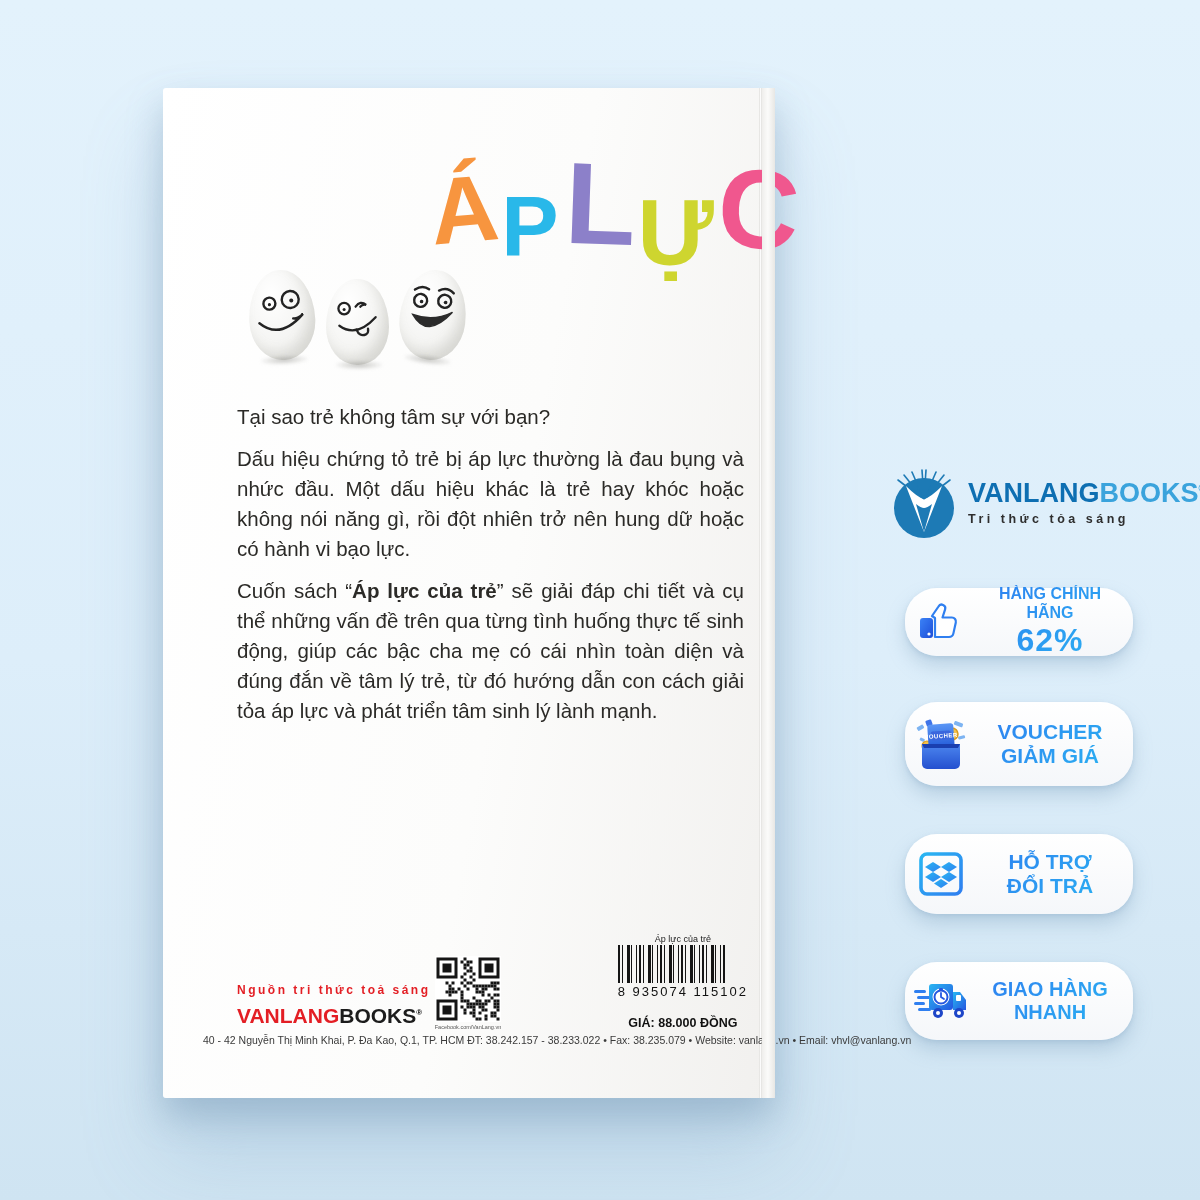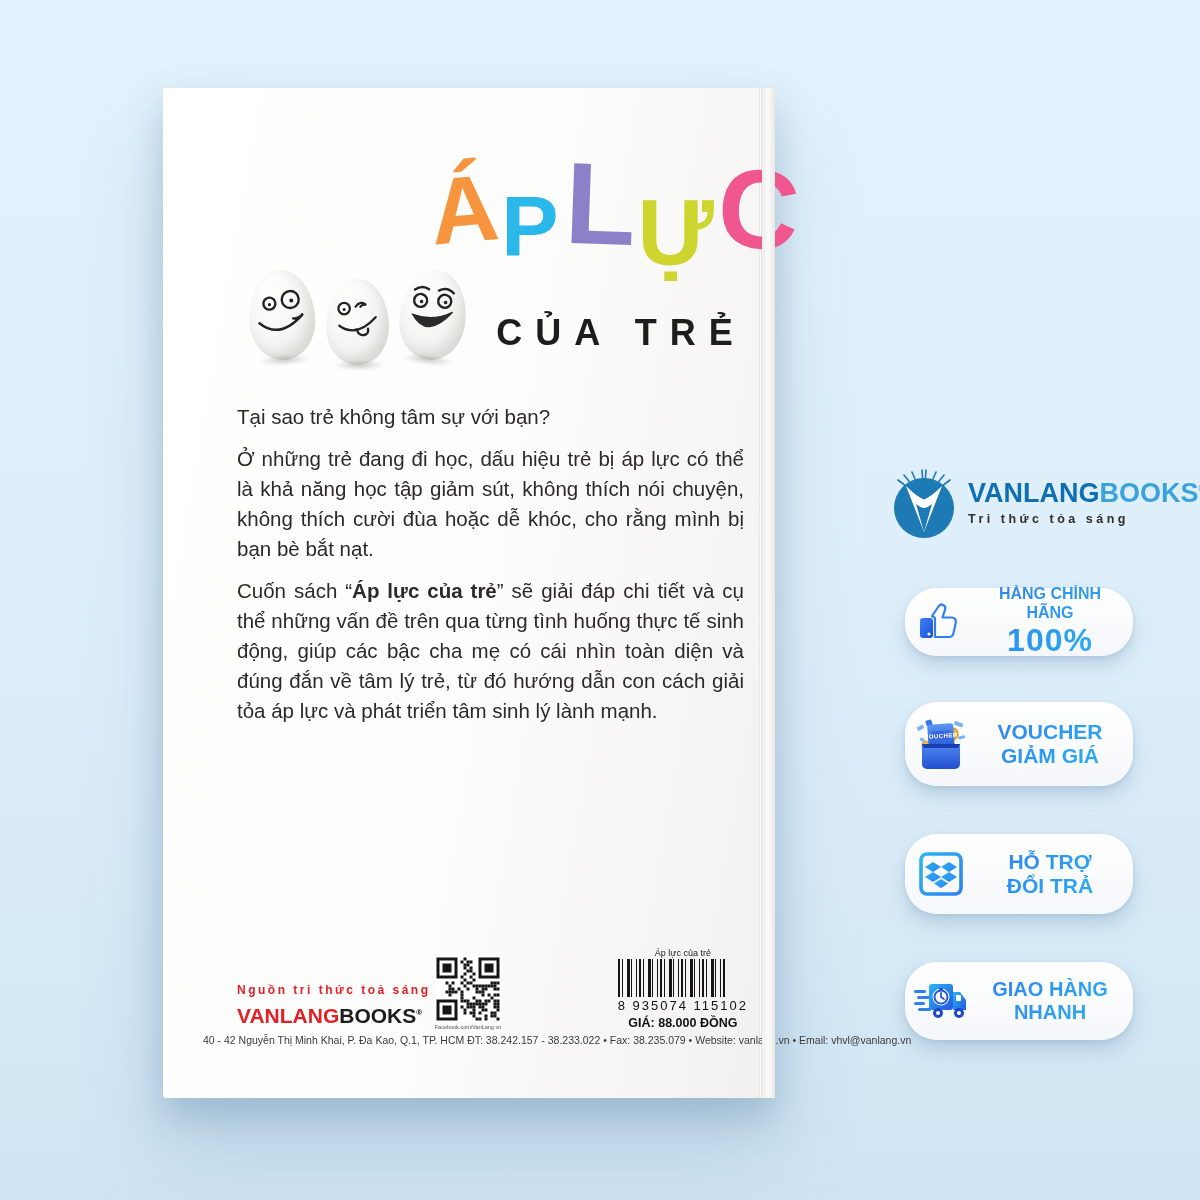--- a/index.html
+++ b/index.html
@@ -63,21 +63,21 @@
   .qr-caption{font-size:5.5px;color:#555;margin-top:2px;white-space:nowrap;}
   .barcode{margin-left:14px;text-align:center;}
   .barcode .bc-label{font-size:9px;color:#222;margin-bottom:1px;white-space:nowrap;}
   .bars{height:38px;background:repeating-linear-gradient(90deg,
     #151515 0 2px,transparent 2px 4px,#151515 4px 5px,transparent 5px 9px,
     #151515 9px 12px,transparent 12px 13px,#151515 13px 14px,transparent 14px 18px,
     #151515 18px 19px,transparent 19px 21px);}
   .bc1 .bars{width:112px;}
   .bc2 .bars{width:108px;}
   .bc-digits{font-size:13px;color:#111;letter-spacing:2px;margin-top:1px;white-space:nowrap;}
-  .bc-price{font-size:12.5px;font-weight:700;color:#111;margin-top:3px;white-space:nowrap;}
+  .bc-price{font-size:12.5px;font-weight:700;color:#111;margin-top:17px;white-space:nowrap;}
   .address{position:absolute;top:946px;left:40px;width:560px;text-align:center;
     font-size:10.5px;color:#3a3a3a;white-space:nowrap;}
 
   
   .brand{position:absolute;left:892px;top:470px;display:flex;gap:12px;align-items:flex-start;}
   .brand-text{display:flex;flex-direction:column;margin-top:10px;}
   .brand-name{font-size:27px;font-weight:700;line-height:1;white-space:nowrap;}
   .brand-name .dark{color:#0e6fb2;}
   .brand-name .light{color:#3aa3dc;}
   .brand-name sup{font-size:10px;color:#3aa3dc;}
@@ -145,26 +145,25 @@
     </div>
 
     <div class="title-block">
       <div class="title-main">
         <span style="color:#F7953F">Á</span>
         <span style="color:#29B8E9">P</span>
         <span style="color:#8C80C9">L</span>
         <span style="color:#CED52F">Ự</span>
         <span style="color:#F0578E">C</span>
       </div>
-      <div class="title-sub">CỦA TRẺ</div>
     </div>
 
     <div class="body-text">
       <p>Tại sao trẻ không tâm sự với bạn?</p>
-      <p>Ở những trẻ đang đi học, dấu hiệu trẻ bị áp lực có thể là khả năng học tập giảm sút, không thích nói chuyện, không thích cười đùa hoặc dễ khóc, cho rằng mình bị bạn bè bắt nạt.</p>
+      <p>Dấu hiệu chứng tỏ trẻ bị áp lực thường là đau bụng và nhức đầu. Một dấu hiệu khác là trẻ hay khóc hoặc không nói năng gì, rồi đột nhiên trở nên hung dữ hoặc có hành vi bạo lực.</p>
       <p><span>Cuốn sách “</span><b>Áp lực của trẻ</b><span>” sẽ giải đáp chi tiết và cụ thể những vấn đề trên qua từng tình huống thực tế sinh động, giúp các bậc cha mẹ có cái nhìn toàn diện và đúng đắn về tâm lý trẻ, từ đó hướng dẫn con cách giải tỏa áp lực và phát triển tâm sinh lý lành mạnh.</span></p>
     </div>
 
     <div class="print-row">
 
       <div class="pub-logo">
         <svg width="52" height="52" viewBox="0 0 52 52">
           <g stroke="#e31e24" stroke-width="3" stroke-linecap="round">
             <path d="M24 48 L2 14"></path>
               <path d="M25 46 L8 8"></path>
@@ -354,21 +353,21 @@
               <stop offset="1" stop-color="#1d4ed8"></stop>
             </linearGradient>
           </defs>
         <rect x="2" y="17" width="13" height="20" rx="3" fill="url(#gb1)"></rect>
         <circle cx="11" cy="33" r="1.6" fill="#fff"></circle>
         <path d="M17 36 h14 a4.5 4.5 0 0 0 4.4-3.6 l2.4-11 a4 4 0 0 0-3.9-4.9 h-9.4 l2.6-8.2 a3.6 3.6 0 0 0-6.6-2.8 L14 15 l3 2 Z" fill="#ffffff" stroke="#2f7ff0" stroke-width="2.2" stroke-linejoin="round"></path>
       </svg>
     </div>
     <div class="txt">
       <span class="l1">HÀNG CHÍNH HÃNG</span>
-      <span class="l2">100%</span>
+      <span class="l2">62%</span>
     </div>
   </div>
 
   <div class="badge badge-2">
     <div class="icon-box">
       <svg width="54" height="56" viewBox="0 0 54 56">
         <defs>
           <linearGradient id="gb2" x1="0" y1="0" x2="0" y2="1">
             <stop offset="0" stop-color="#5a96f5"></stop>
               <stop offset="1" stop-color="#1e55d6"></stop>

